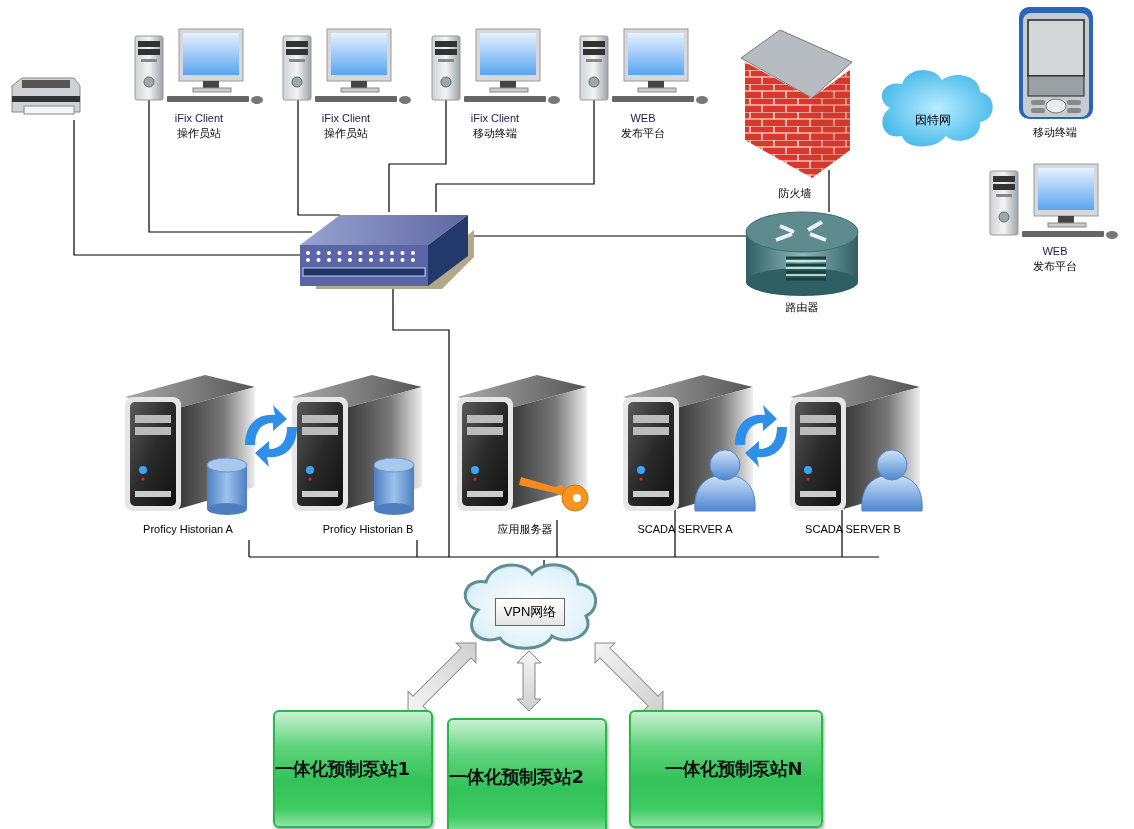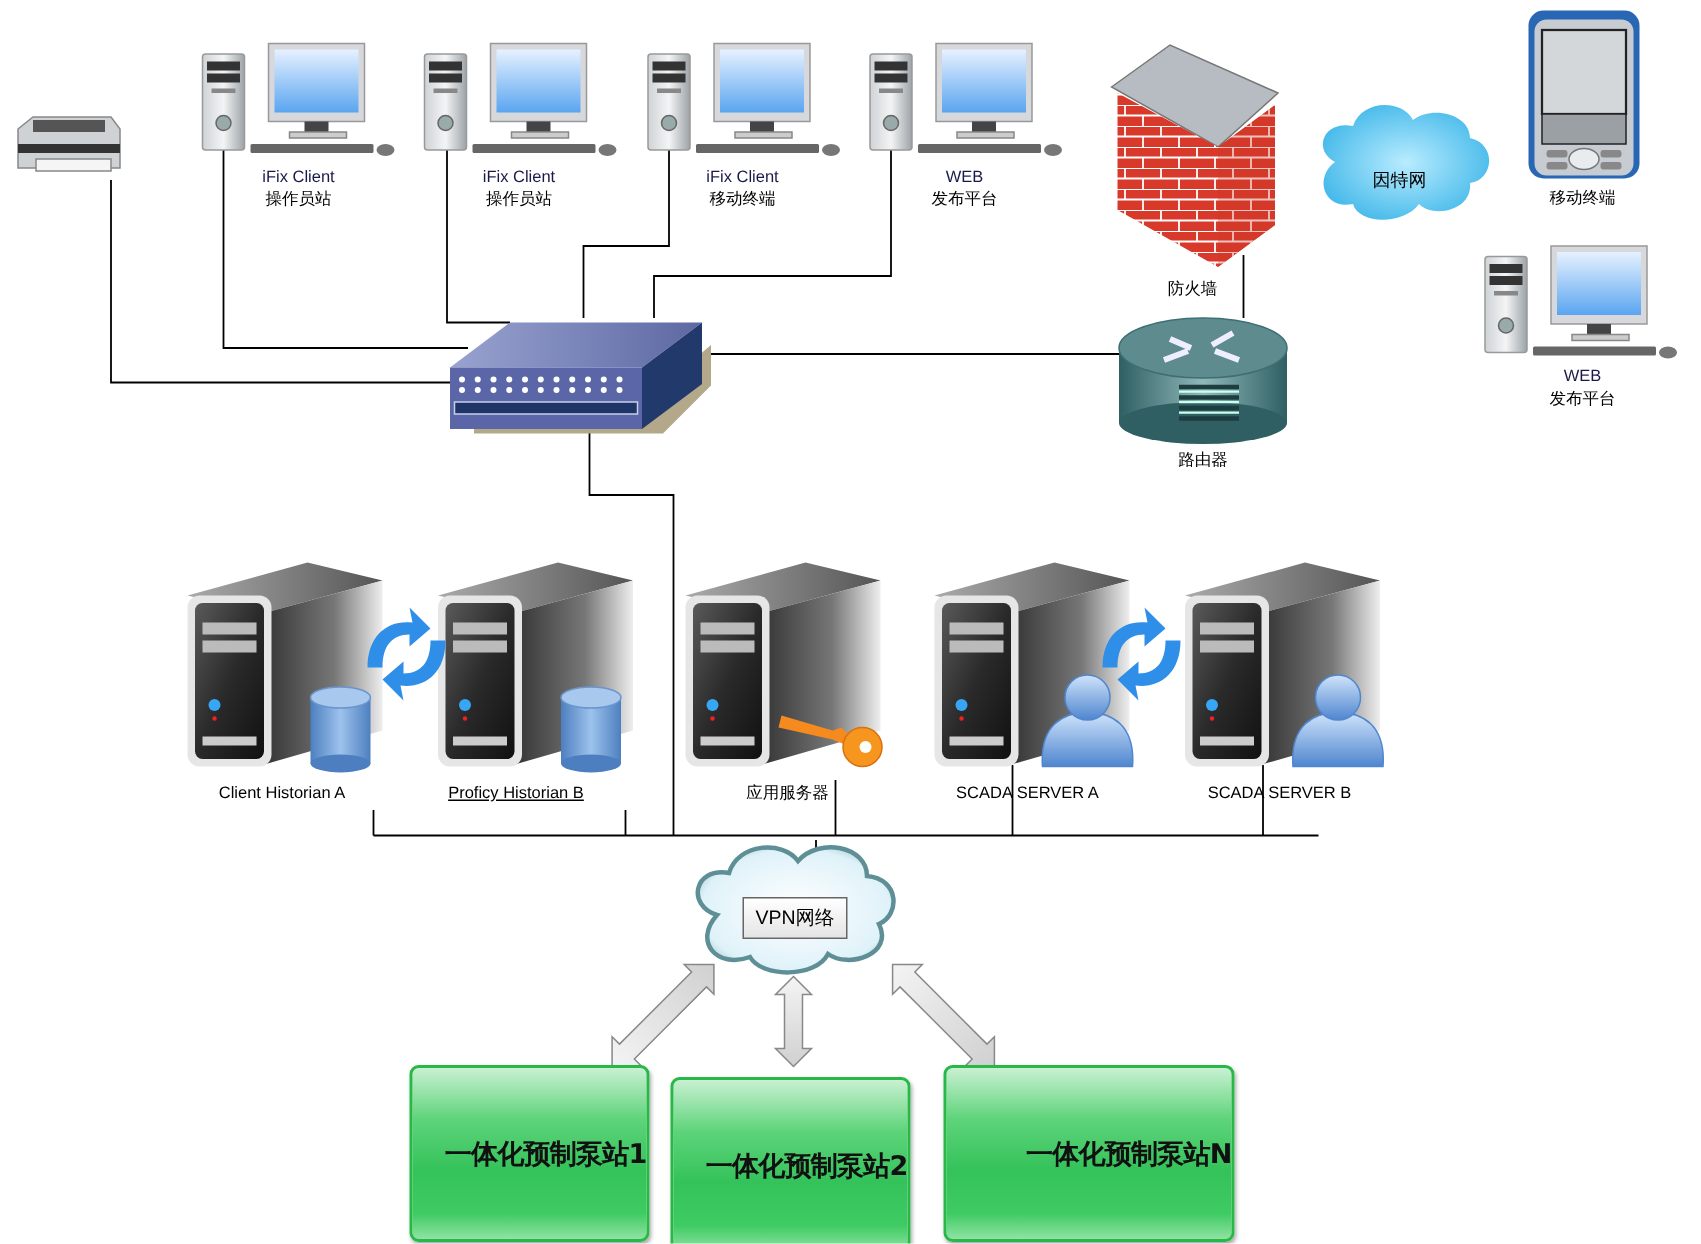--- a/index.html
+++ b/index.html
@@ -2,21 +2,21 @@
 <html><head>
 <meta charset="utf-8">
 <style>
   html,body{margin:0;padding:0;background:#fff;}
   body{width:1134px;height:829px;position:relative;overflow:hidden;font-family:"DejaVu Sans","Liberation Sans",sans-serif;}
   #canvas{position:absolute;left:0;top:0;width:1134px;height:829px;}
   .lbl{position:absolute;font-size:11px;color:#000;text-align:center;line-height:15px;white-space:nowrap;font-family:"Liberation Sans","DejaVu Sans",sans-serif;}
   .lbl .en{color:#1a1a4a;}
   .station{position:absolute;width:156px;height:114px;border-radius:6px;border:2px solid #28b848;
     background:linear-gradient(to bottom,#c9f0d2 0%,#5ed47a 30%,#34c25a 60%,#3fcb63 85%,#8fe3a3 100%);
-    box-shadow:1px 2px 3px rgba(0,0,0,0.35);display:flex;align-items:center;justify-content:flex-end;}
+    box-shadow:1px 2px 3px rgba(0,0,0,0.35);display:flex;align-items:center;justify-content:flex-start;}
   .station span{font-weight:bold;font-size:18px;color:#111;font-family:"DejaVu Sans",sans-serif;letter-spacing:-0.5px;}
   .vpnbox{position:absolute;left:495px;top:598px;width:68px;height:26px;border:1px solid #666;background:linear-gradient(#ffffff,#e4e4e4);
     font-size:13px;display:flex;align-items:center;justify-content:center;font-family:"Liberation Sans",sans-serif;text-align:right;}
   .cloudtext{position:absolute;font-size:12px;font-family:"Liberation Sans",sans-serif;}
 </style>
 </head>
 <body>
 
 <svg id="canvas" viewBox="0 0 1134 829" xmlns="http://www.w3.org/2000/svg">
   <defs>
@@ -378,22 +378,22 @@
 
 <div class="lbl" style="left:765px;top:186px;width:60px;">防火墙</div>
 <div class="lbl" style="left:772px;top:300px;width:60px;">路由器</div>
 <div class="cloudtext" style="left:915px;top:112px;">因特网</div>
 <div class="lbl" style="left:1020px;top:125px;width:70px;">移动终端</div>
 <div class="lbl" style="left:1016px;top:244px;width:78px;">
     <div class="en">WEB</div>
     <div>发布平台</div>
   </div>
 
-<div class="lbl" style="left:118px;top:522px;width:140px;">Client Historian A</div>
-<div class="lbl" style="left:274px;top:522px;width:140px;text-decoration:underline;">Proficy Historian B</div>
+<div class="lbl" style="left:118px;top:522px;width:140px;">Proficy Historian A</div>
+<div class="lbl" style="left:298px;top:522px;width:140px;">Proficy Historian B</div>
 <div class="lbl" style="left:475px;top:522px;width:100px;">应用服务器</div>
 <div class="lbl" style="left:615px;top:522px;width:140px;">SCADA SERVER A</div>
 <div class="lbl" style="left:783px;top:522px;width:140px;">SCADA SERVER B</div>
 
 <div class="vpnbox">VPN网络</div>
 
 <div class="station" style="left:273px;top:710px;">
     <span>一体化预制泵站1</span>
   </div>
 <div class="station" style="left:447px;top:674px;margin-top:44px;">

